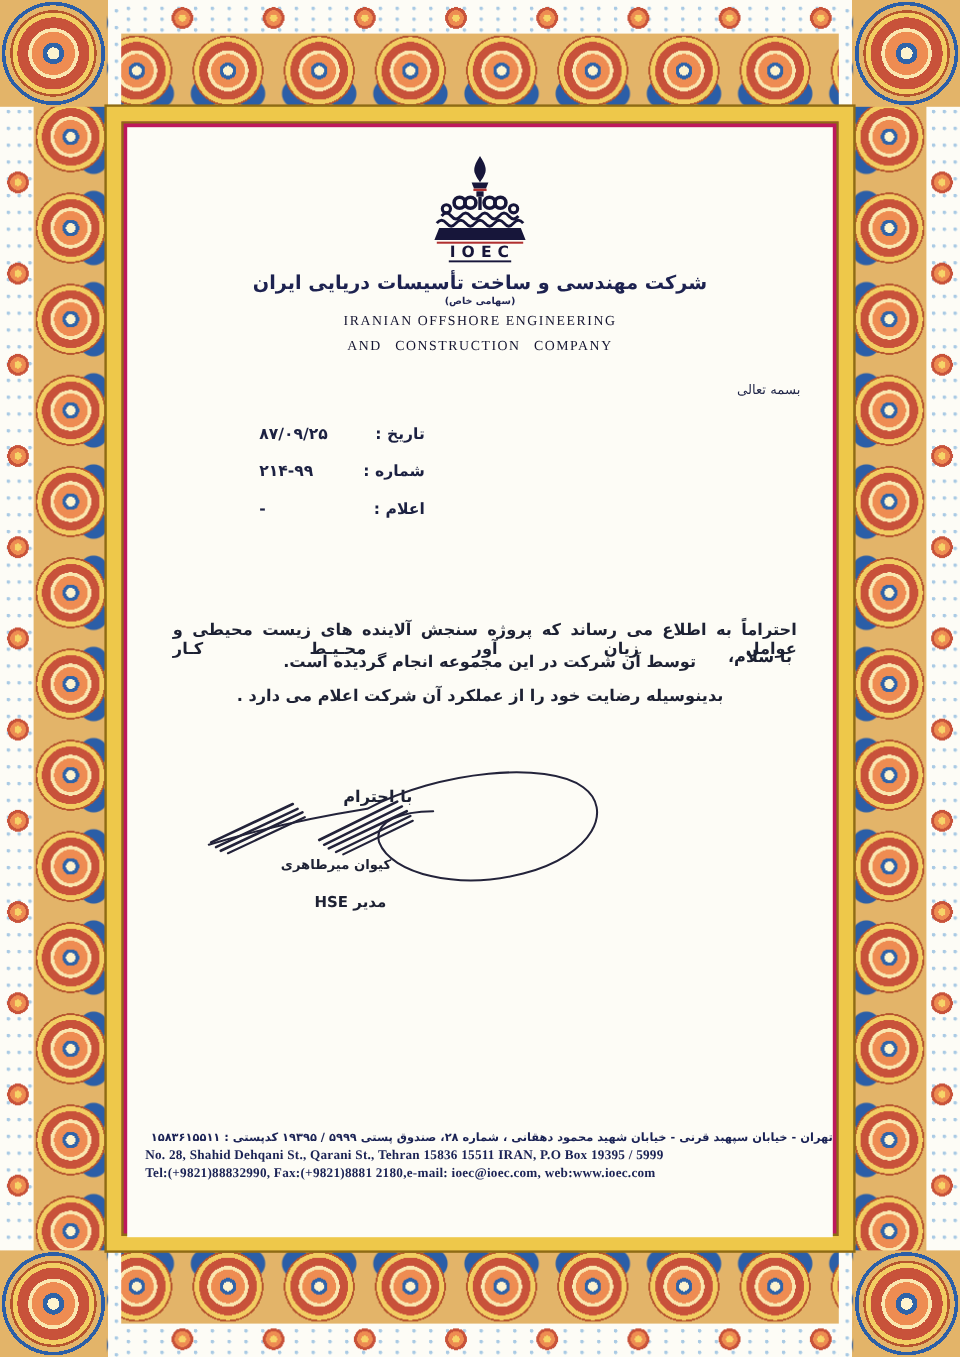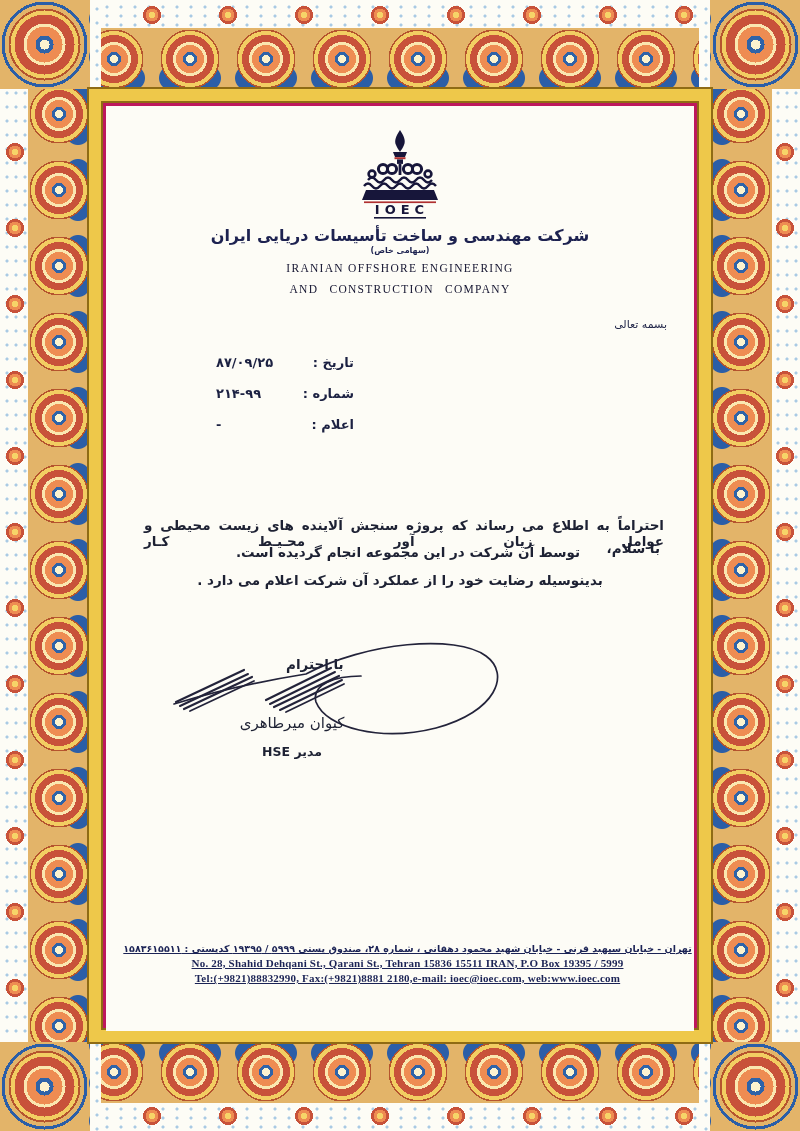--- a/index.html
+++ b/index.html
@@ -64,24 +64,24 @@
   .meta-val{direction:ltr;unicode-bidi:embed;margin-left:32px;}
 
   .salutation{top:386px;right:34px;font-size:13.5px;font-weight:bold;margin-top:48px;}
   .body-line{font-size:13.5px;font-weight:bold;color:#1d2133;}
   .body-1{top:411px;left:38px;right:30px;text-align:justify;text-align-last:justify;}
   .body-2{top:438px;left:16px;right:0;text-align:center;}
   .body-3{top:466px;left:0;right:0;text-align:center;}
 
   .closing{top:550px;left:180px;font-size:13.5px;font-weight:bold;}
   .sig-svg{top:526px;left:60px;}
-  .signer-name{top:608px;left:128px;width:116px;text-align:center;font-size:15px;font-weight:normal;}
+  .signer-name{top:608px;left:128px;width:116px;text-align:left;font-size:11px;font-weight:bold;}
   .signer-title{top:638px;left:128px;width:116px;text-align:center;font-size:12.5px;font-weight:bold;}
 
-  .footer{top:837px;left:15px;right:0;text-align:center;color:#1b2355;text-decoration:underline;}
+  .footer{top:837px;left:15px;right:0;color:#1b2355;}
   .footer-fa{font-size:9.5px;font-weight:bold;}
   .footer-en{font-family:"Liberation Serif",serif;font-weight:bold;font-size:11px;margin-top:3px;letter-spacing:.2px;}
 </style>
 </head>
 <body>
 
 <div class="page">
 
   <div>
     <div class="edge edge-top"></div>

